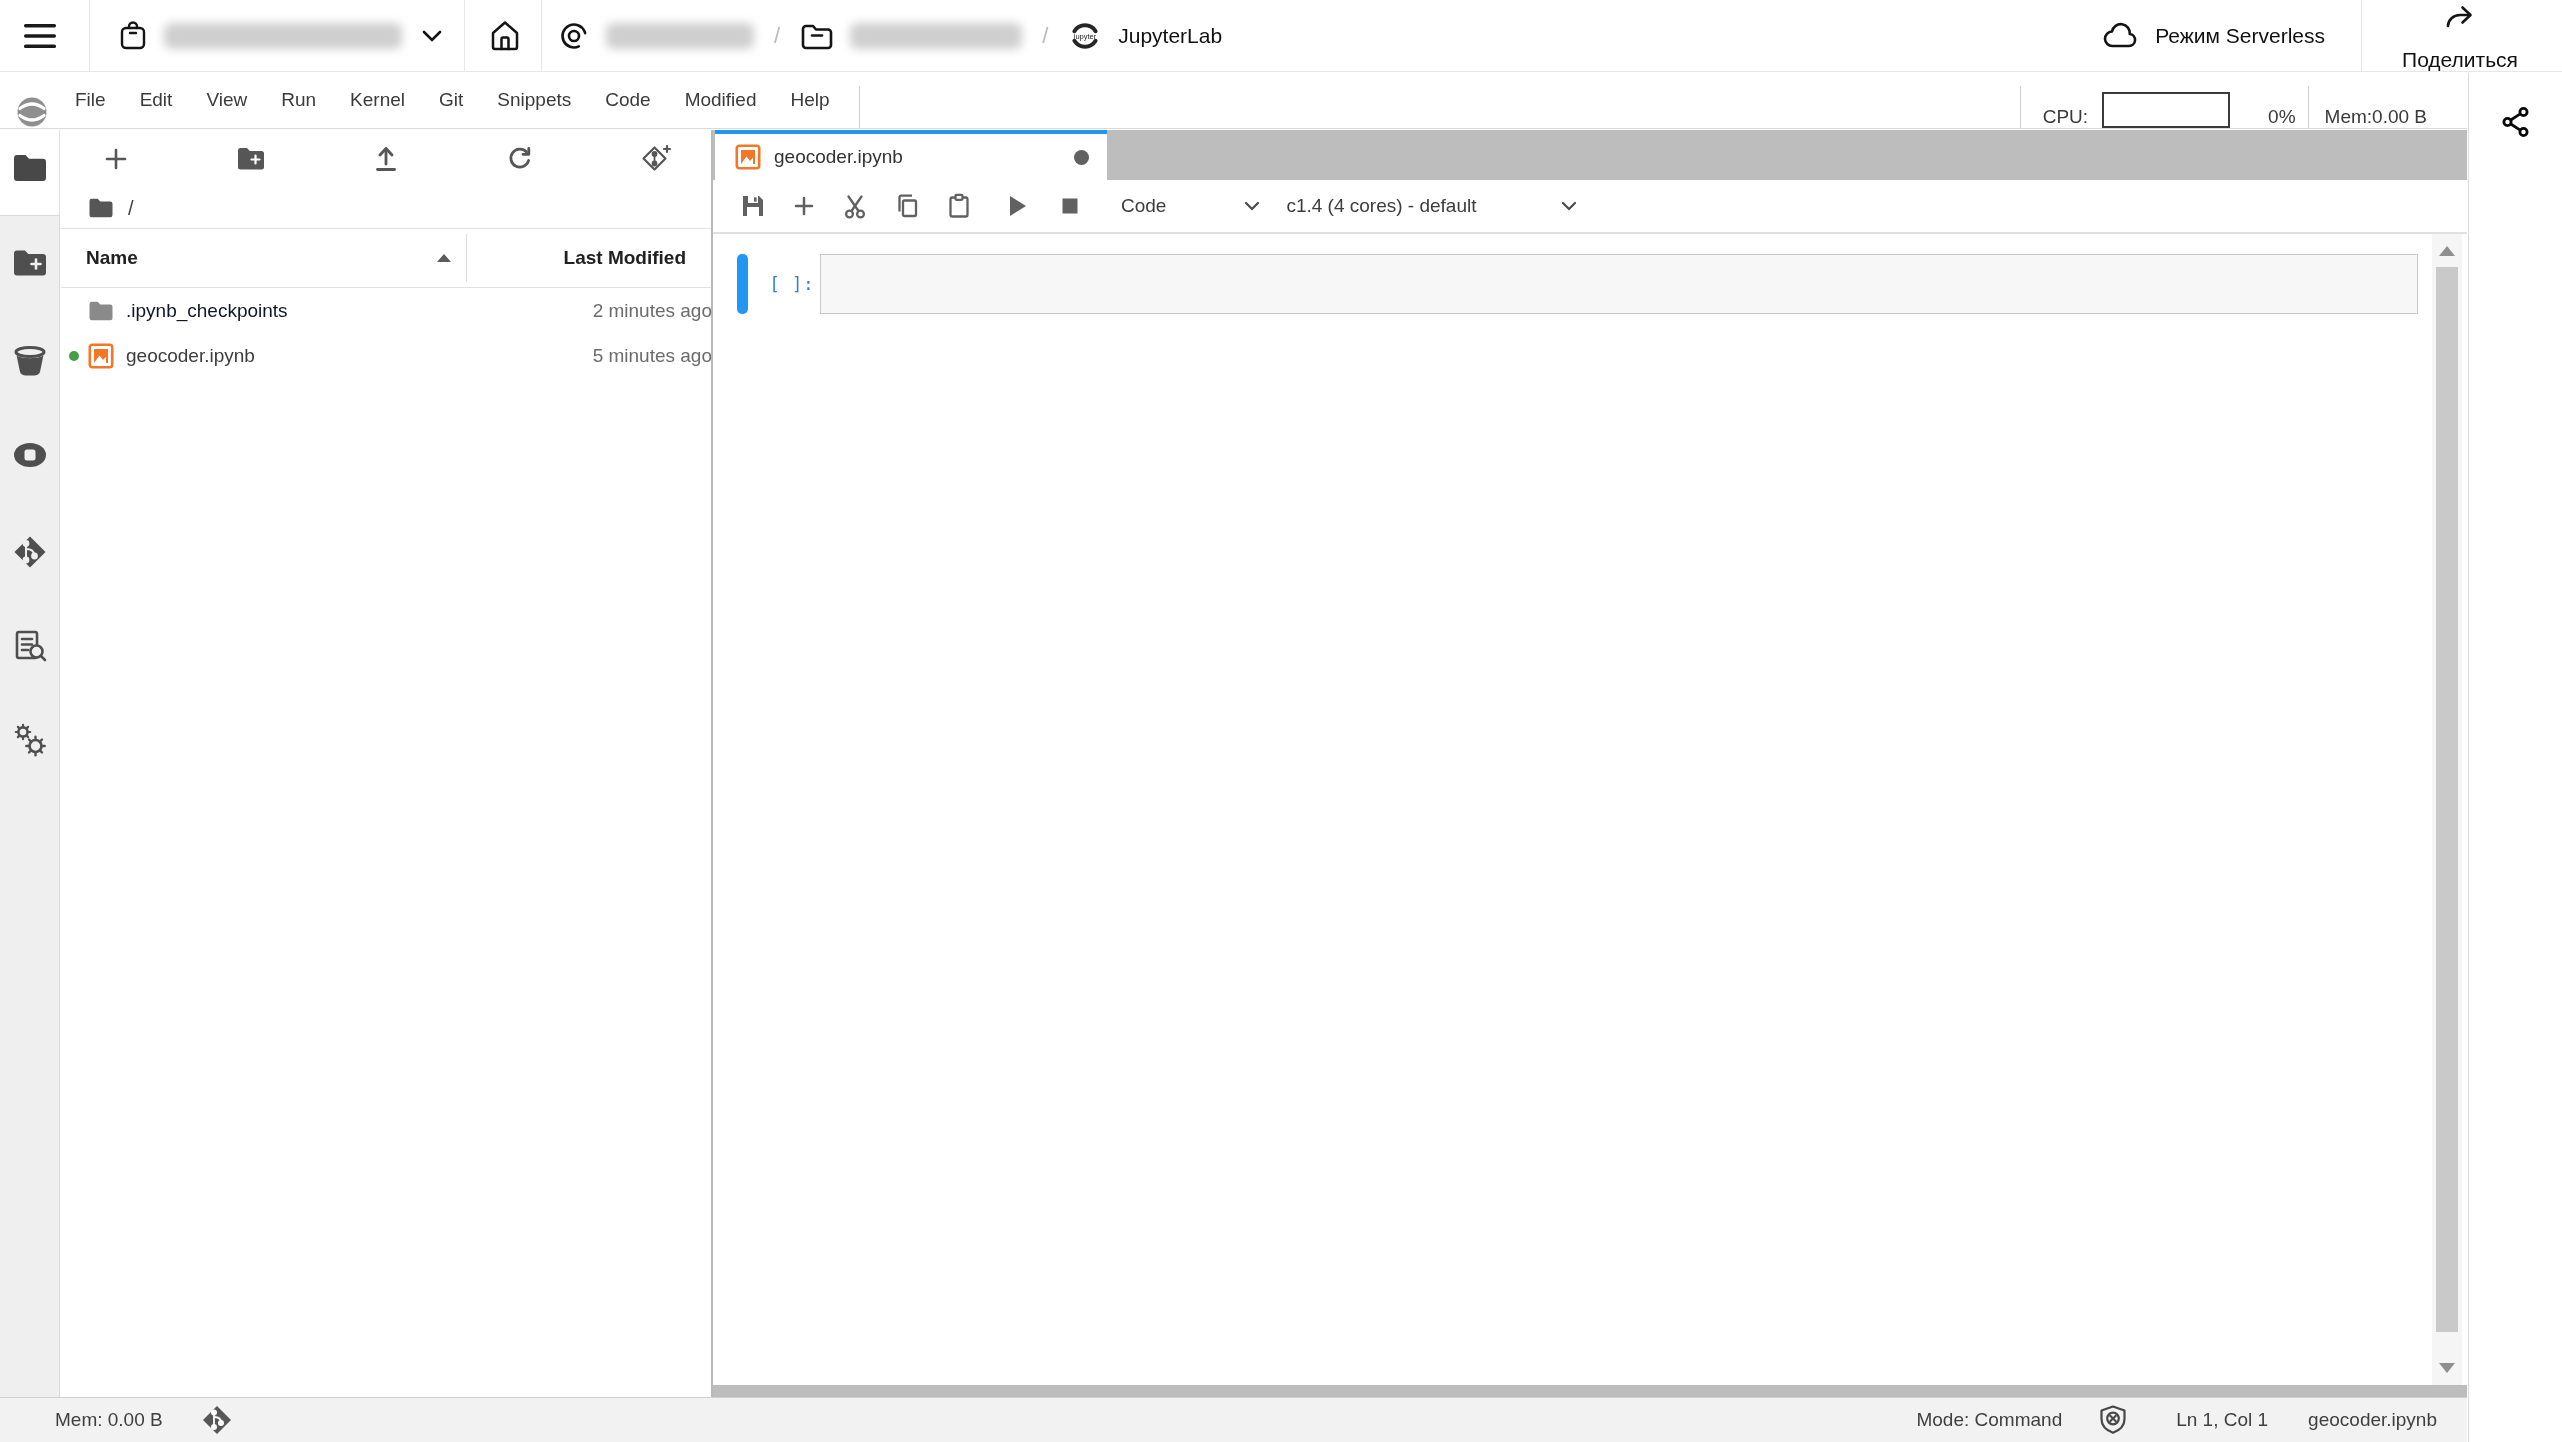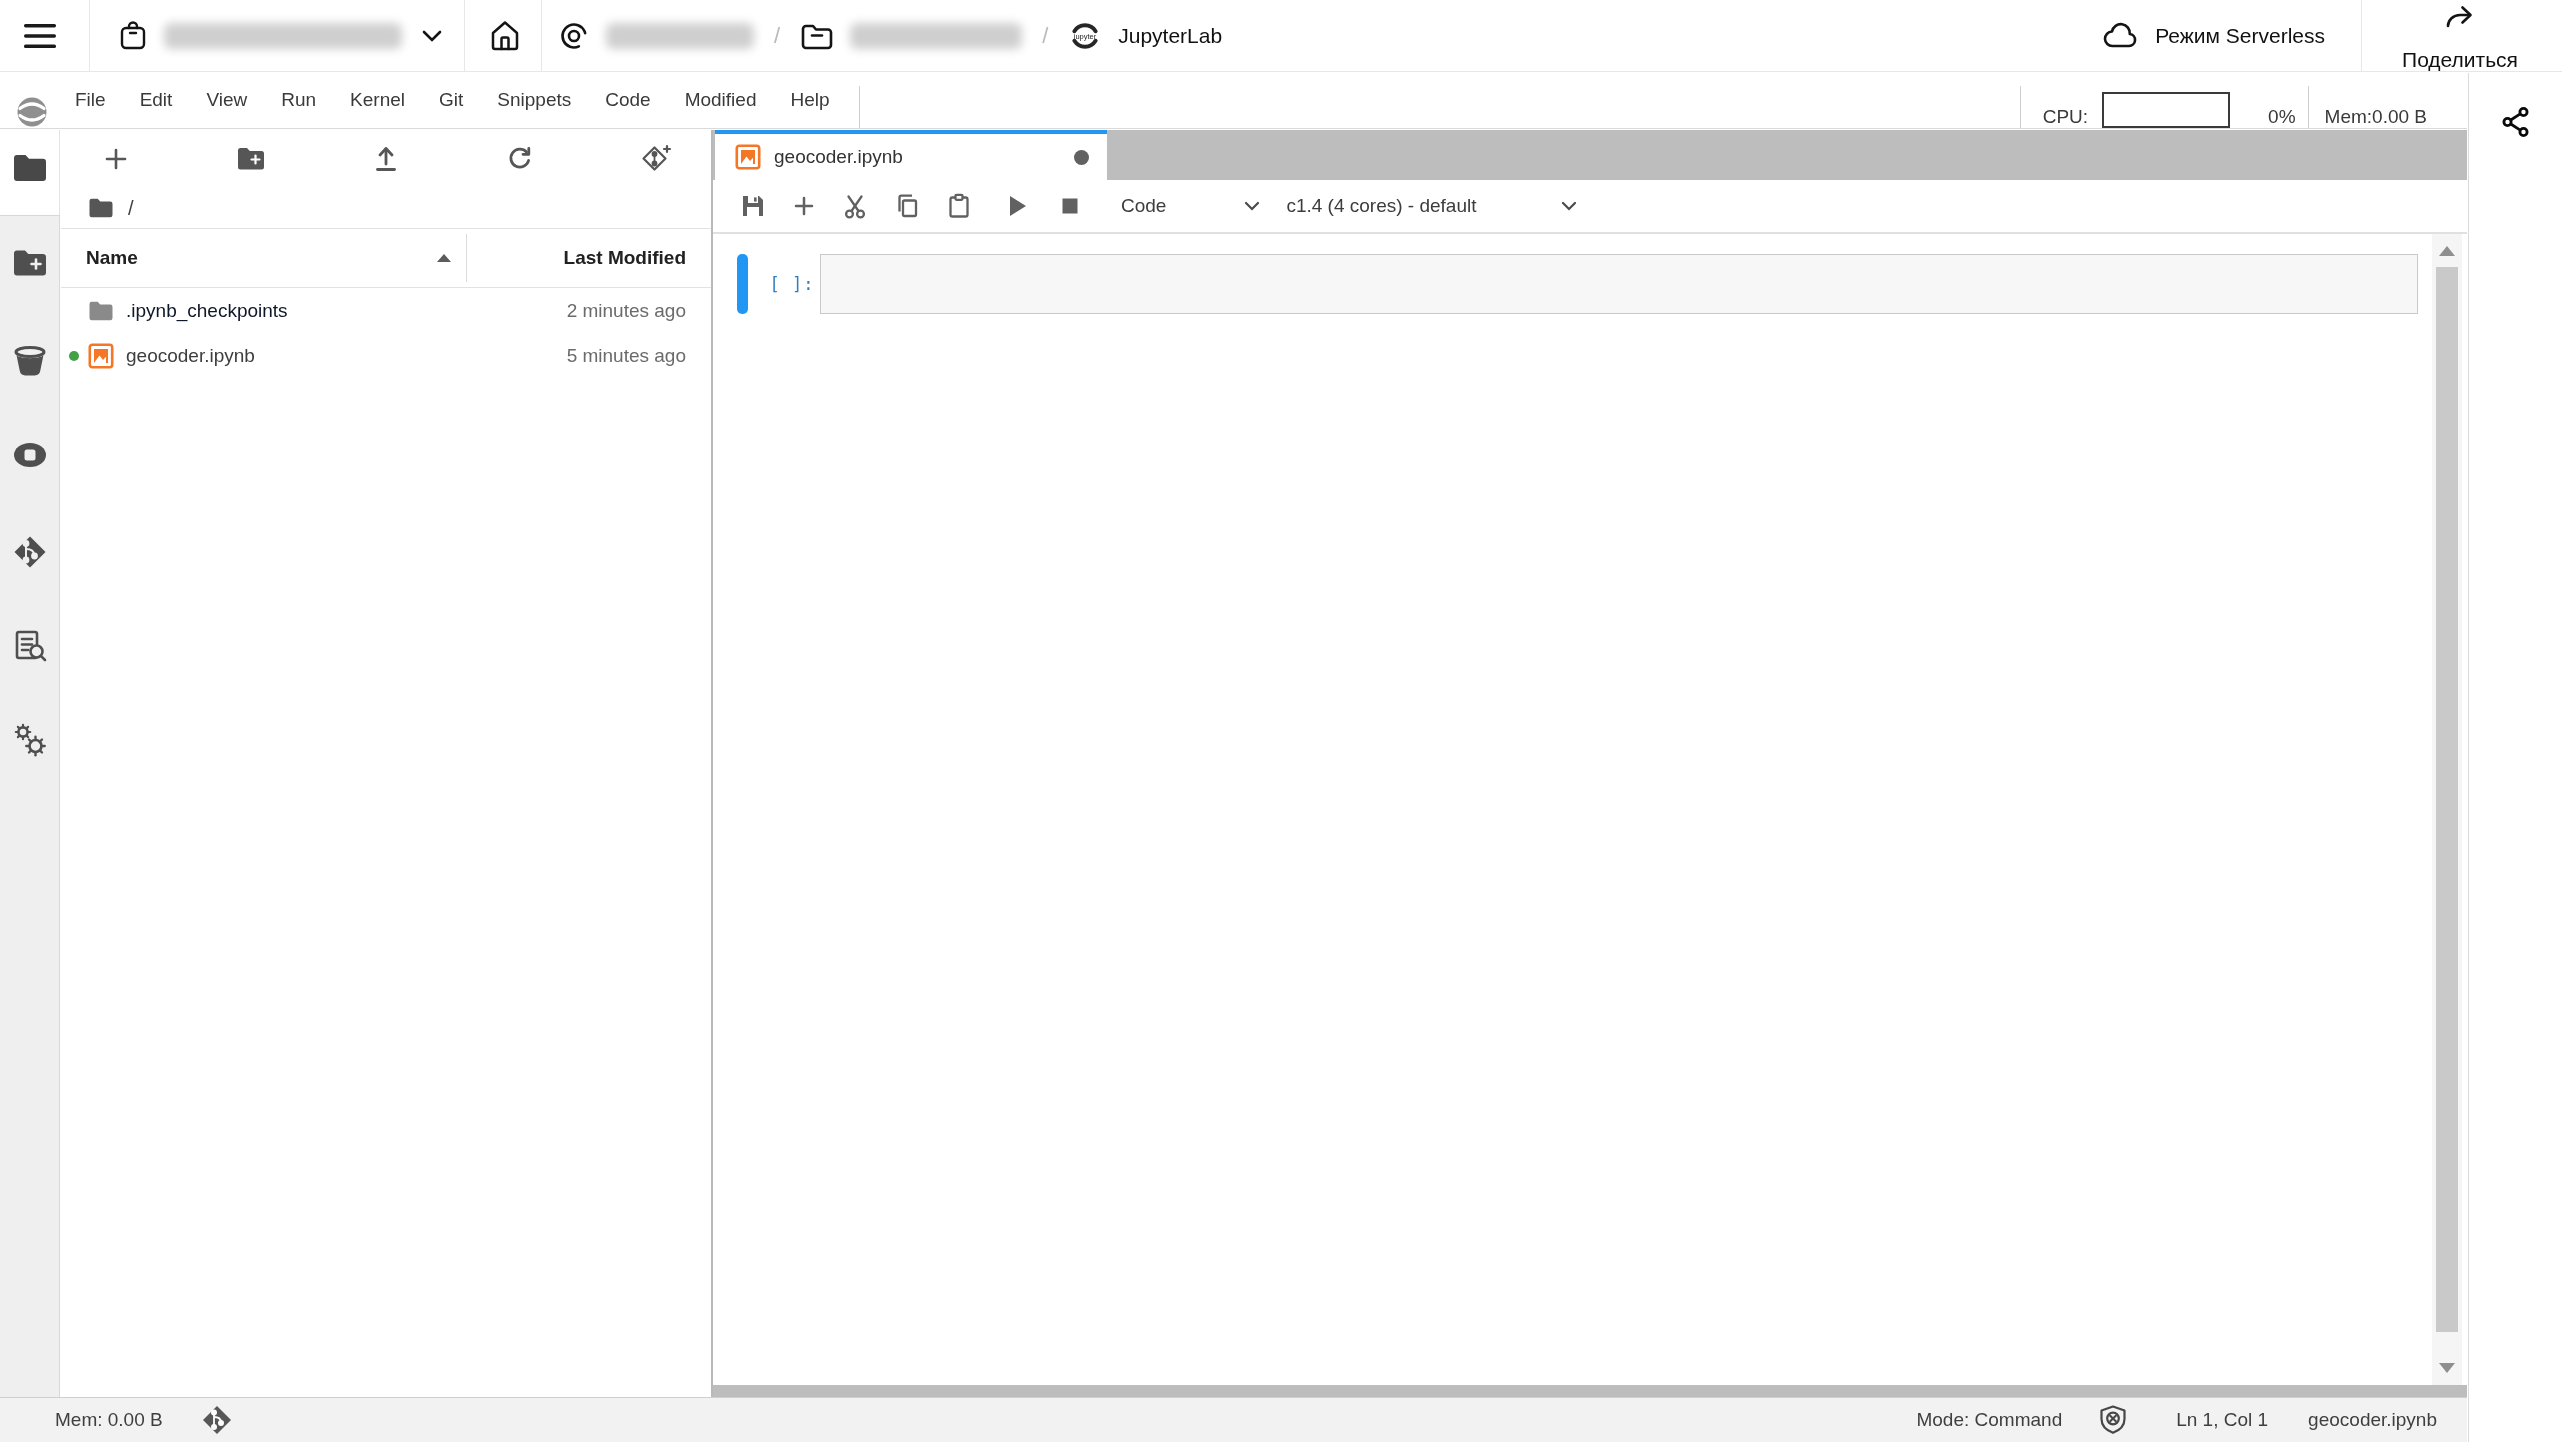--- a/index.html
+++ b/index.html
@@ -45,21 +45,21 @@
   .fb-header { height:60px; border-top:1px solid #e2e2e2; border-bottom:1px solid #e2e2e2;
                display:flex; align-items:center; }
   .fb-header .namecell { width:405px; display:flex; align-items:center; }
   .fb-header .nametext { font-size:19px; font-weight:bold; color:#212121; padding-left:25px; }
   .fb-header .divider { width:1px; height:48px; background:#dcdcdc; }
   .fb-header .modcell { flex:1; text-align:right; padding-right:26px;
                         font-size:19px; font-weight:bold; color:#212121; }
   .fb-row { height:45px; display:flex; align-items:center; padding-left:8px; cursor:pointer; }
   .run-dot { width:10px; height:10px; border-radius:50%; margin-right:9px; flex:none; }
   .fb-row .fname { font-size:19px; margin-left:12px; }
-  .fb-row .fmod { flex:1; text-align:right; padding-right:26px; font-size:19px; color:#6b6b6b; }
+  .fb-row .fmod { flex:1; text-align:right; font-size:19px; color:#6b6b6b; }
 
   
   .dock { position:absolute; left:711px; top:130px; width:1756px; height:1267px;
           border-left:2px solid #b9b9b9; }
   .tabbar { height:50px; background:#bdbdbd; position:relative; }
   .tab { position:absolute; left:2px; top:0; width:392px; height:50px; background:#fff;
          border-top:4px solid #2196f3; display:flex; align-items:center;
          padding:0 18px 0 20px; cursor:pointer; }
   .tab-label { font-size:19px; color:#333; margin-left:13px; }
   .dirty-dot { width:15px; height:15px; border-radius:50%; background:#616161; margin-left:auto; }

